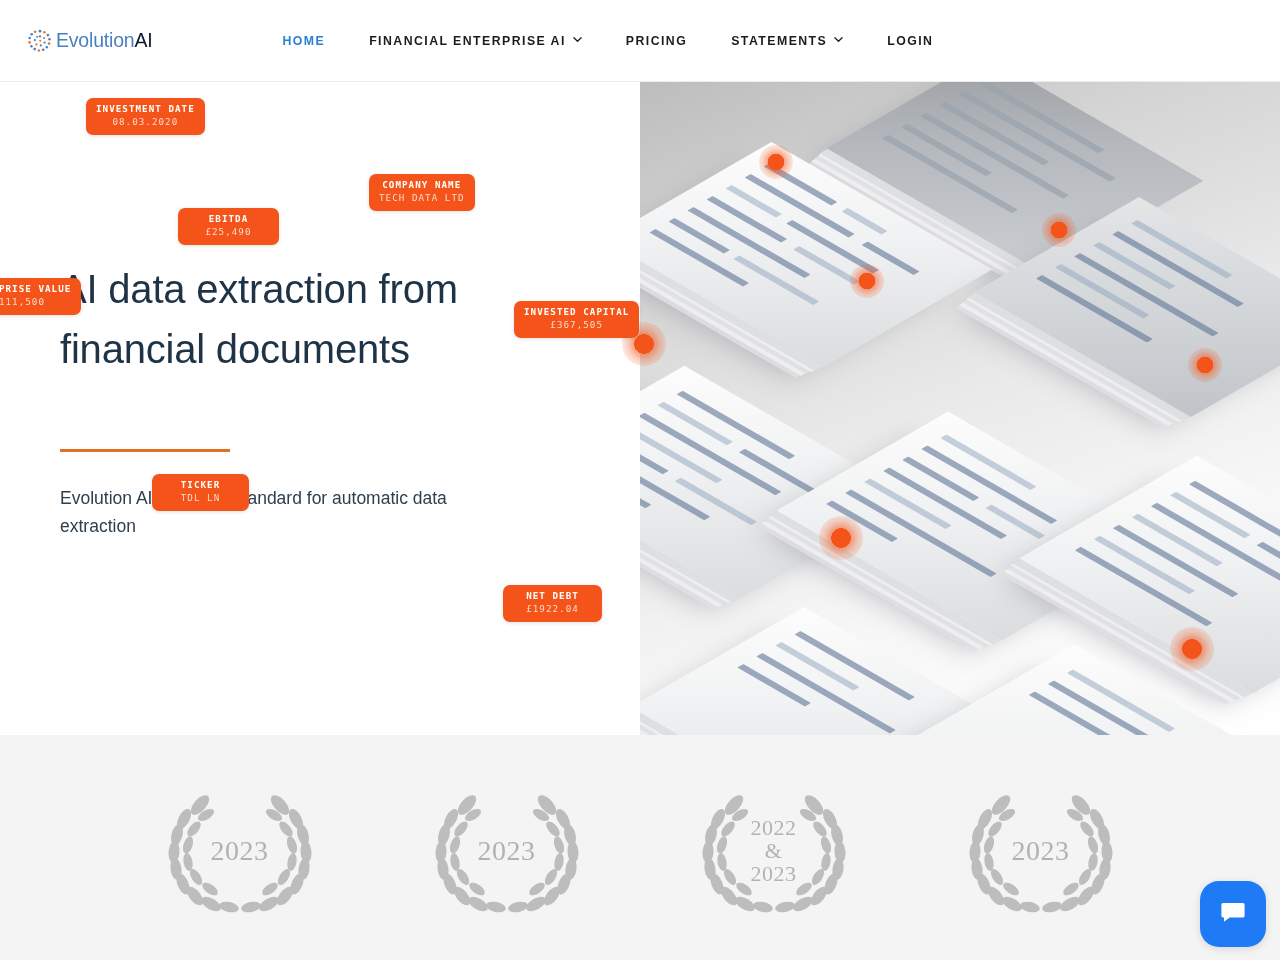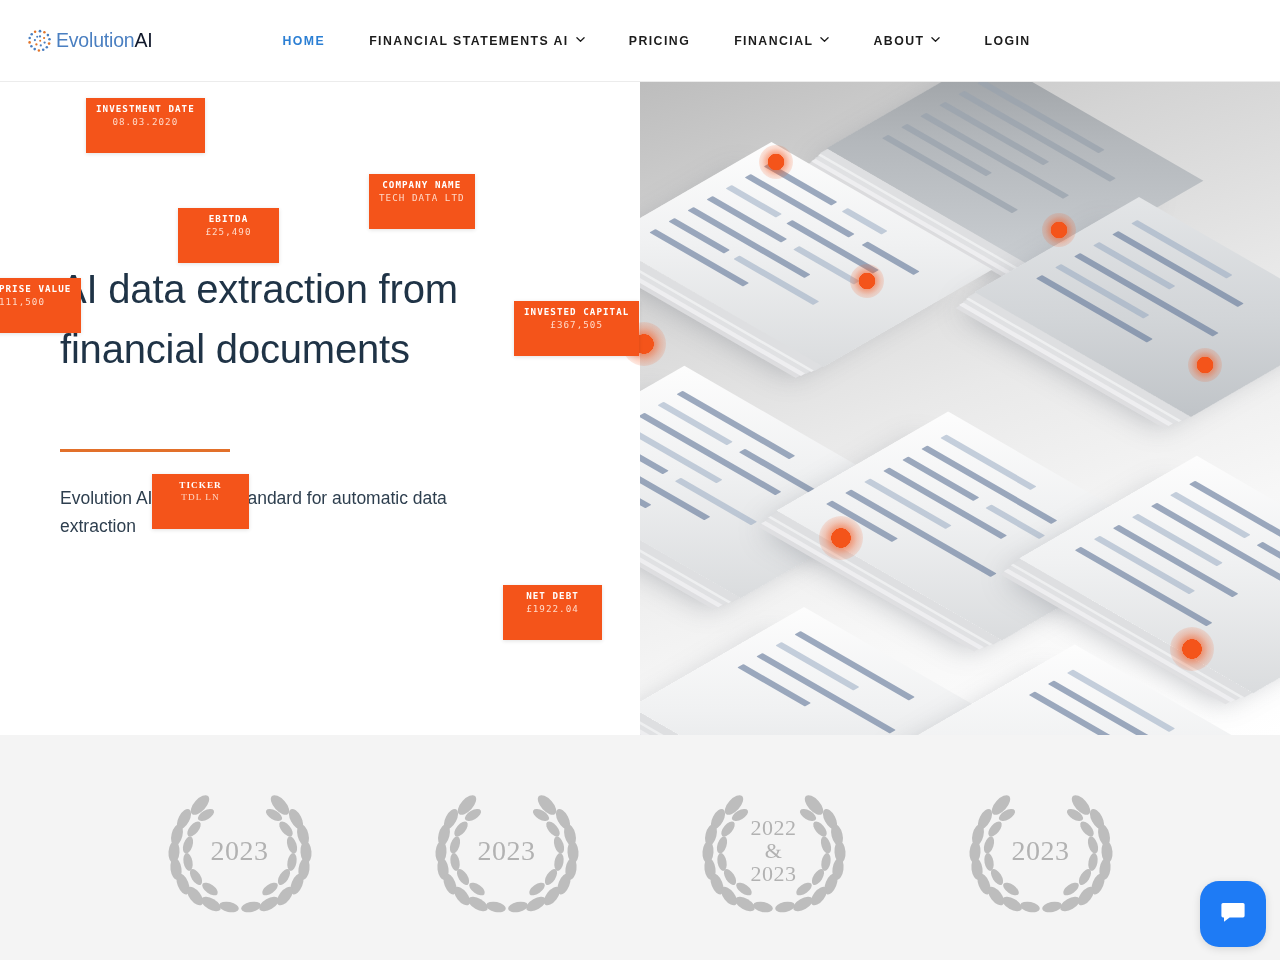--- a/index.html
+++ b/index.html
@@ -175,25 +175,26 @@
       #f4541a 0%, #f4541a 34%,
       rgba(244,84,26,0.5) 35%, rgba(244,84,26,0.22) 58%,
       rgba(244,84,26,0.08) 80%, rgba(244,84,26,0) 100%);
   }
 
   
   .tag {
     position: absolute;
     background: #f4541a;
     color: #ffffff;
-    padding: 5px 10px 25px 10px;
+    padding: 5px 10px 7px 10px;
     text-align: center;
     font-family: "DejaVu Sans Mono", "Liberation Mono", monospace;
     z-index: 20;
     box-shadow: 0 1px 4px rgba(0,0,0,0.12);
+    border-radius: 7px;
   }
   .tag .t-key {
     font-size: 9.2px;
     letter-spacing: 1.05px;
     font-weight: 700;
     line-height: 12px;
     white-space: nowrap;
   }
   .tag .t-val {
     font-size: 9.2px;
@@ -285,50 +286,42 @@
     <span class="logo-text"><span class="evo">Evolution</span><span class="ai">AI</span></span>
   </div>
 
   <nav class="nav">
 
     <div class="nav-item active">
       <span>HOME</span>
     </div>
 
     <div class="nav-item">
-      <span>FINANCIAL STATEMENTS AI</span>
+      <span>FINANCIAL ENTERPRISE AI</span>
       <span class="caret">
         <svg width="9" height="9" viewBox="0 0 10 10">
             <path d="M1 3 L5 7 L9 3" stroke="#1c1c1c" stroke-width="1.4" fill="none" stroke-linecap="round" stroke-linejoin="round"></path>
           </svg>
       </span>
     </div>
 
     <div class="nav-item">
       <span>PRICING</span>
     </div>
 
     <div class="nav-item">
-      <span>FINANCIAL</span>
+      <span>STATEMENTS</span>
       <span class="caret">
         <svg width="9" height="9" viewBox="0 0 10 10">
             <path d="M1 3 L5 7 L9 3" stroke="#1c1c1c" stroke-width="1.4" fill="none" stroke-linecap="round" stroke-linejoin="round"></path>
           </svg>
       </span>
     </div>
 
 
-    <div class="nav-item">
-      <span>ABOUT</span>
-      <span class="caret">
-        <svg width="9" height="9" viewBox="0 0 10 10">
-            <path d="M1 3 L5 7 L9 3" stroke="#1c1c1c" stroke-width="1.4" fill="none" stroke-linecap="round" stroke-linejoin="round"></path>
-          </svg>
-      </span>
-    </div>
 
     <div class="nav-item">
       <span>LOGIN</span>
     </div>
 
   </nav>
 
 </div>
 
 <div class="hero">
@@ -468,21 +461,21 @@
   <div class="tag" style="left:-44px; top:196px;">
     <div class="t-key">ENTERPRISE VALUE</div>
     <div class="t-val">£111,500</div>
   </div>
 
   <div class="tag" style="left:514px; top:219px;">
     <div class="t-key">INVESTED CAPITAL</div>
     <div class="t-val">£367,505</div>
   </div>
 
-  <div class="tag" style="left:152px; top:392px; min-width:97px;font-family:Liberation Serif, serif;">
+  <div class="tag" style="left:152px; top:392px; min-width:97px;">
     <div class="t-key">TICKER</div>
     <div class="t-val">TDL LN</div>
   </div>
 
   <div class="tag" style="left:503px; top:503px; min-width:99px;">
     <div class="t-key">NET DEBT</div>
     <div class="t-val">£1922.04</div>
   </div>
 
 </div>

